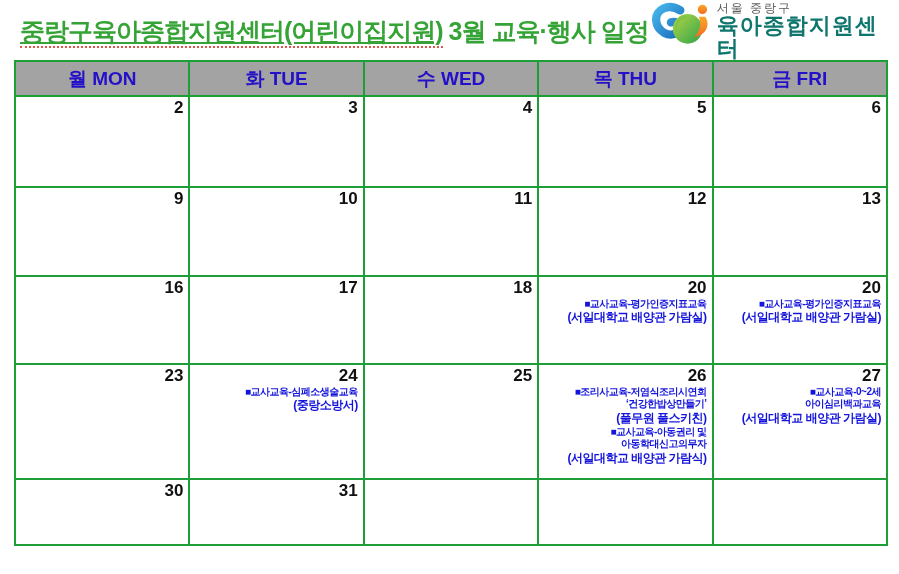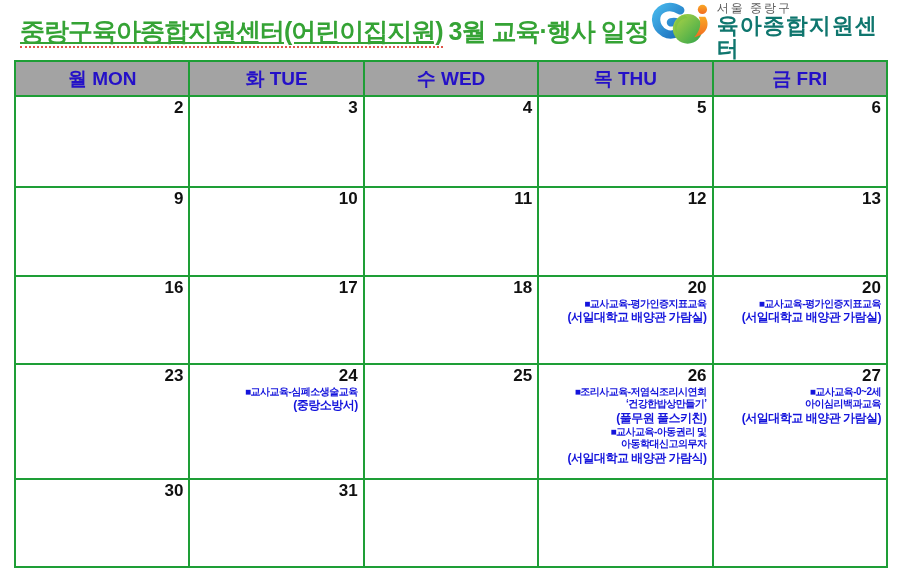--- a/index.html
+++ b/index.html
@@ -56,21 +56,21 @@
   table.cal td{
     border:2px solid #1e9e36;
     vertical-align:top;
     padding:1px 5px 2px 2px;
     background:#ffffff;
   }
   tbody tr:nth-child(1){height:91px;}
   tbody tr:nth-child(2){height:89px;}
   tbody tr:nth-child(3){height:88px;}
   tbody tr:nth-child(4){height:115px;}
-  tbody tr:nth-child(5){height:88px;}
+  tbody tr:nth-child(5){height:66px;}
   .date-num{
     text-align:right;
     font-size:17px;
     font-weight:600;
     color:#111111;
     line-height:1.15;
   }
   .event{
     text-align:right;
     color:#1414dc;

